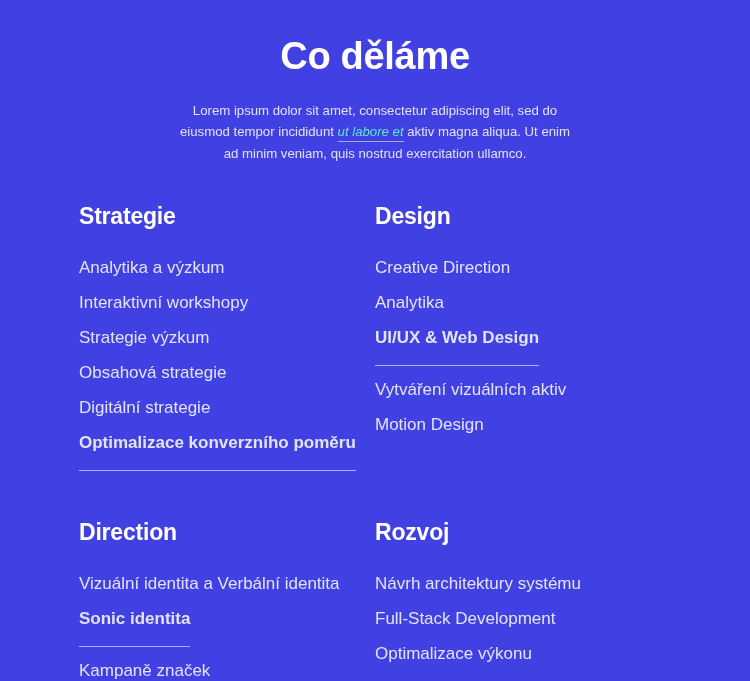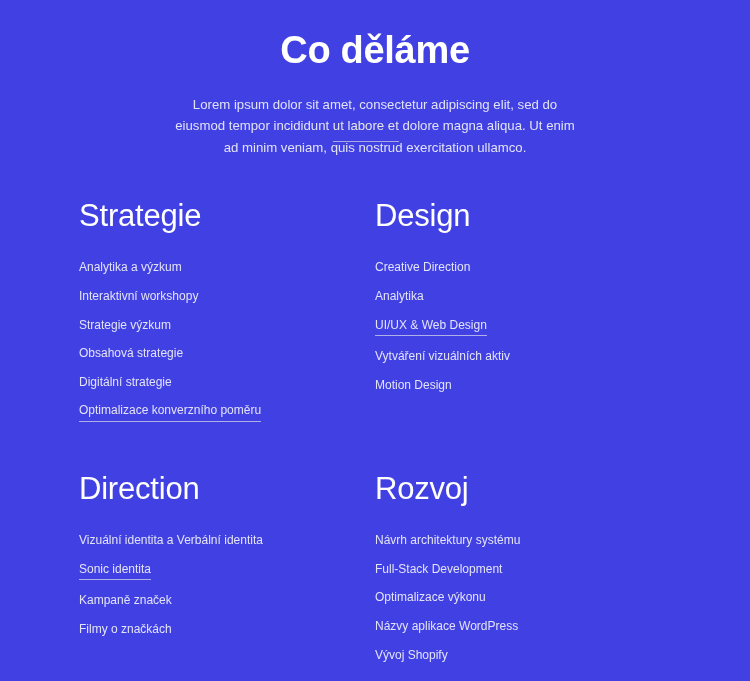--- a/index.html
+++ b/index.html
@@ -21,20 +21,21 @@
     position: relative;
     width: 750px;
     height: 681px;
     background: #4040e3;
   }
 
   
   .header {
     padding-top: 29px;
     text-align: center;
+    margin-top: 6px;
   }
 
   .page-title {
     font-size: 38px;
     font-weight: bold;
     color: #ffffff;
     letter-spacing: -0.3px;
     line-height: 1.15;
   }
 
@@ -42,81 +43,83 @@
     margin: 0 auto;
     padding-top: 21px;
     width: 400px;
     font-size: 13.2px;
     line-height: 21.5px;
     color: #e2e2f7;
     text-align: center;
   }
 
   .intro .inline-link {
-    color: #e5e5e5;
+    color: #5eead4;
     text-decoration: none;
     border-bottom: 1px solid #a8a8e4;
-    padding-bottom: 8px;
+    padding-bottom: 2px;
+    font-style: italic;
   }
 
   
   .columns {
     margin-top: 39px;
     padding: 0 79px 0 79px;
     display: grid;
     grid-template-columns: 1fr 1fr;
     column-gap: 0px;
     row-gap: 41px;
   }
 
   .column {
     min-width: 0;
   }
 
   .column-title {
-    font-size: 31px;
-    font-weight: normal;
+    font-size: 23px;
+    font-weight: bold;
     color: #ffffff;
     letter-spacing: -0.2px;
     line-height: 1.2;
     margin-bottom: 20px;
   }
 
   .service-list {
     list-style: none;
   }
 
   .service-item {
-    font-size: 12px;
+    font-size: 17px;
     line-height: 1.3;
     color: #e3e3f8;
     padding: 6px 0 7px 0;
   }
 
   .service-link {
     color: #e3e3f8;
     text-decoration: none;
     display: inline-block;
   }
 
   .service-link.underlined {
     border-bottom: 1px solid #b0b0e8;
-    padding-bottom: 2px;
+    padding-bottom: 16px;
+    font-weight: bold;
   }
 </style>
 </head>
 <body>
 
 <div class="page">
 
   <div class="header">
     <h1 class="page-title">Co děláme</h1>
 
     <p class="intro">
-      <span>Lorem ipsum dolor sit amet, consectetur adipiscing elit, sed do eiusmod tempor incididunt </span><a href="#" class="inline-link">ut labore et</a><span> dolore magna aliqua. Ut enim ad minim veniam, quis nostrud exercitation ullamco.</span>
+      <span>Lorem ipsum dolor sit amet, consectetur adipiscing elit, sed do eiusmod tempor incididunt </span><a href="#" class="inline-link">ut labore et</a><span> aktiv magna aliqua. Ut enim ad minim veniam, quis nostrud exercitation ullamco.</span>
     </p>
   </div>
 
   <div class="columns">
 
     <div class="column">
       <h2 class="column-title">Strategie</h2>
       <ul class="service-list">
         <li class="service-item"><a href="#" class="service-link">Analytika a výzkum</a></li>
         <li class="service-item"><a href="#" class="service-link">Interaktivní workshopy</a></li>

